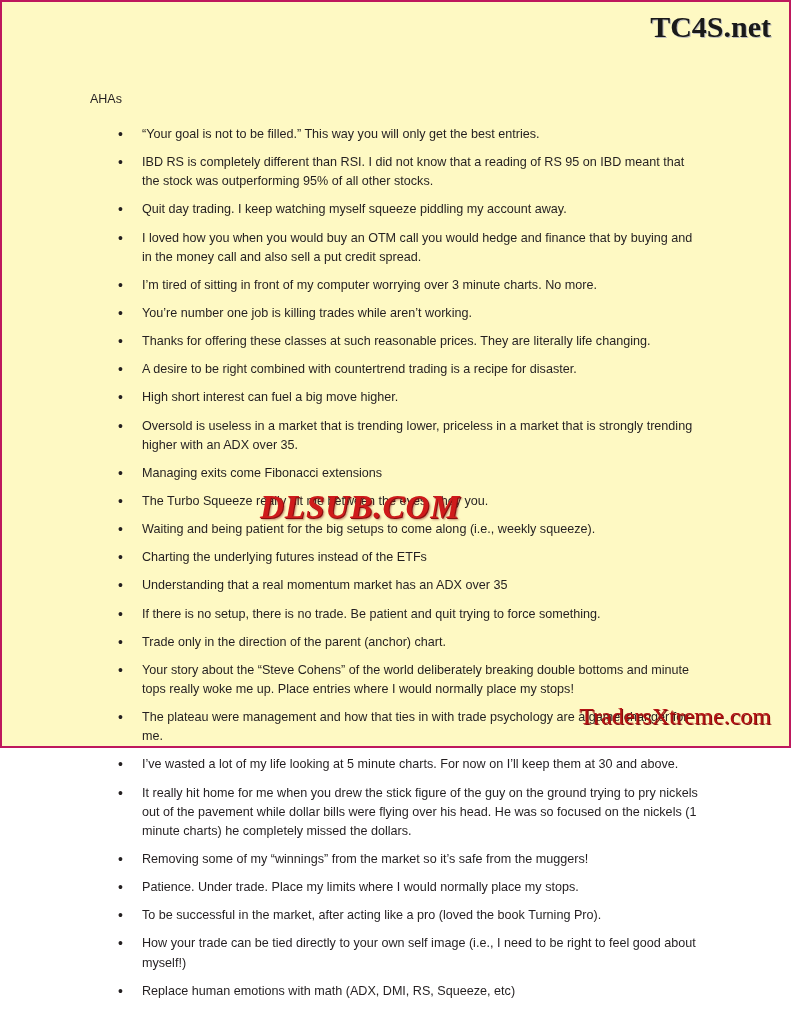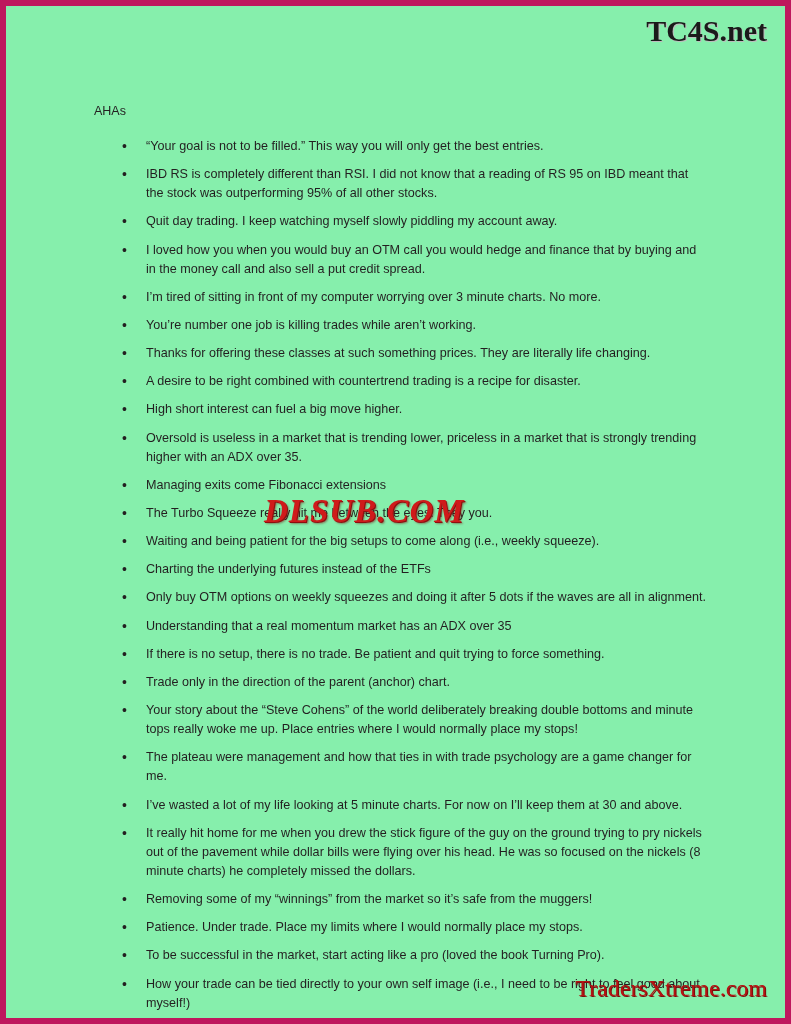--- a/index.html
+++ b/index.html
@@ -10,24 +10,24 @@
     width: 791px;
     height: 1024px;
     background: #ffffff;
     font-family: "Liberation Sans", sans-serif;
     position: relative;
     overflow: hidden;
   }
   .page {
     position: relative;
     width: 791px;
-    height: 1024px;
-    background: #86efac;
+    height: 748px;
+    background: #fef9c3;
     box-sizing: border-box;
-    border: 6px solid #be185d;
+    border: 2px solid #be185d;
   }
 
   
   .brand-top {
     position: absolute;
     top: 8px;
     right: 18px;
     font-family: "Liberation Serif", serif;
     font-weight: bold;
     font-size: 30px;
@@ -69,21 +69,21 @@
   .doc-body {
     position: absolute;
     left: 88px;
     top: 90px;
     width: 615px;
   }
 
   .doc-heading {
     font-size: 12.5px;
     color: #231f20;
-    margin: 8px 0 18px 0;
+    margin: 0 0 18px 0;
     line-height: 1.2;
   }
 
   ul.aha-list {
     list-style: none;
     margin: 0;
     padding: 0;
   }
   ul.aha-list li {
     position: relative;
@@ -108,43 +108,42 @@
 <div class="page">
 
   <div class="brand-top">TC4S.net</div>
 
   <div class="doc-body">
     <p class="doc-heading">AHAs</p>
 
     <ul class="aha-list">
         <li>“Your goal is not to be filled.”  This way you will only get the best entries.</li>
         <li>IBD RS is completely different than RSI.  I did not know that a reading of RS 95 on IBD meant that the stock was outperforming 95% of all other stocks.</li>
-        <li>Quit day trading.  I keep watching myself slowly piddling my account away.</li>
+        <li>Quit day trading.  I keep watching myself squeeze piddling my account away.</li>
         <li>I loved how you when you would buy an OTM call you would hedge and finance that by buying and in the money call and also sell a put credit spread.</li>
         <li>I’m tired of sitting in front of my computer worrying over 3 minute charts.  No more.</li>
         <li>You’re number one job is killing trades while aren’t working.</li>
-        <li>Thanks for offering these classes at such something prices.  They are literally life changing.</li>
+        <li>Thanks for offering these classes at such reasonable prices.  They are literally life changing.</li>
         <li>A desire to be right combined with countertrend trading is a recipe for disaster.</li>
         <li>High short interest can fuel a big move higher.</li>
         <li>Oversold is useless in a market that is trending lower, priceless in a market that is strongly trending higher with an ADX over 35.</li>
         <li>Managing exits come Fibonacci extensions</li>
         <li>The Turbo Squeeze really hit me between the eyes.  They you.</li>
         <li>Waiting and being patient for the big setups to come along (i.e., weekly squeeze).</li>
         <li>Charting the underlying futures instead of the ETFs</li>
-        <li>Only buy OTM options on weekly squeezes and doing it after 5 dots if the waves are all in alignment.</li>
         <li>Understanding that a real momentum market has an ADX over 35</li>
         <li>If there is no setup, there is no trade.  Be patient and quit trying to force something.</li>
         <li>Trade only in the direction of the parent (anchor) chart.</li>
         <li>Your story about the “Steve Cohens” of the world deliberately breaking double bottoms and minute tops really woke me up.  Place entries where I would normally place my stops!</li>
         <li>The plateau were management and how that ties in with trade psychology are a game changer for me.</li>
         <li>I’ve wasted a lot of my life looking at 5 minute charts.  For now on I’ll keep them at 30 and above.</li>
-        <li>It really hit home for me when you drew the stick figure of the guy on the ground trying to pry nickels out of the pavement while dollar bills were flying over his head.  He was so focused on the nickels (8 minute charts) he completely missed the dollars.</li>
+        <li>It really hit home for me when you drew the stick figure of the guy on the ground trying to pry nickels out of the pavement while dollar bills were flying over his head.  He was so focused on the nickels (1 minute charts) he completely missed the dollars.</li>
         <li>Removing some of my “winnings” from the market so it’s safe from the muggers!</li>
         <li>Patience.  Under trade.  Place my limits where I would normally place my stops.</li>
-        <li>To be successful in the market, start acting like a pro (loved the book Turning Pro).</li>
+        <li>To be successful in the market, after acting like a pro (loved the book Turning Pro).</li>
         <li>How your trade can be tied directly to your own self image (i.e., I need to be right to feel good about myself!)</li>
         <li>Replace human emotions with math (ADX, DMI, RS, Squeeze, etc)</li>
       </ul>
   </div>
 
   <div class="watermark-center">DLSUB.COM</div>
 
   <div class="brand-bottom">TradersXtreme.com</div>
 
 </div>

